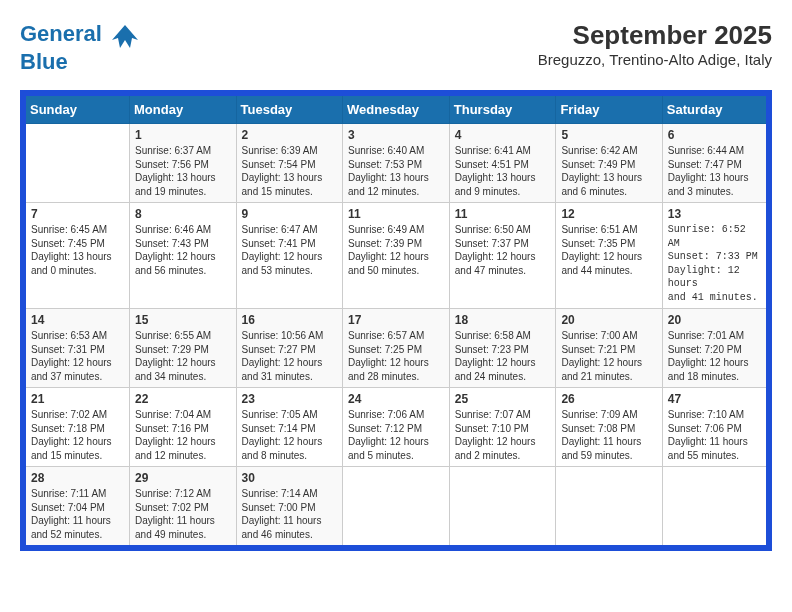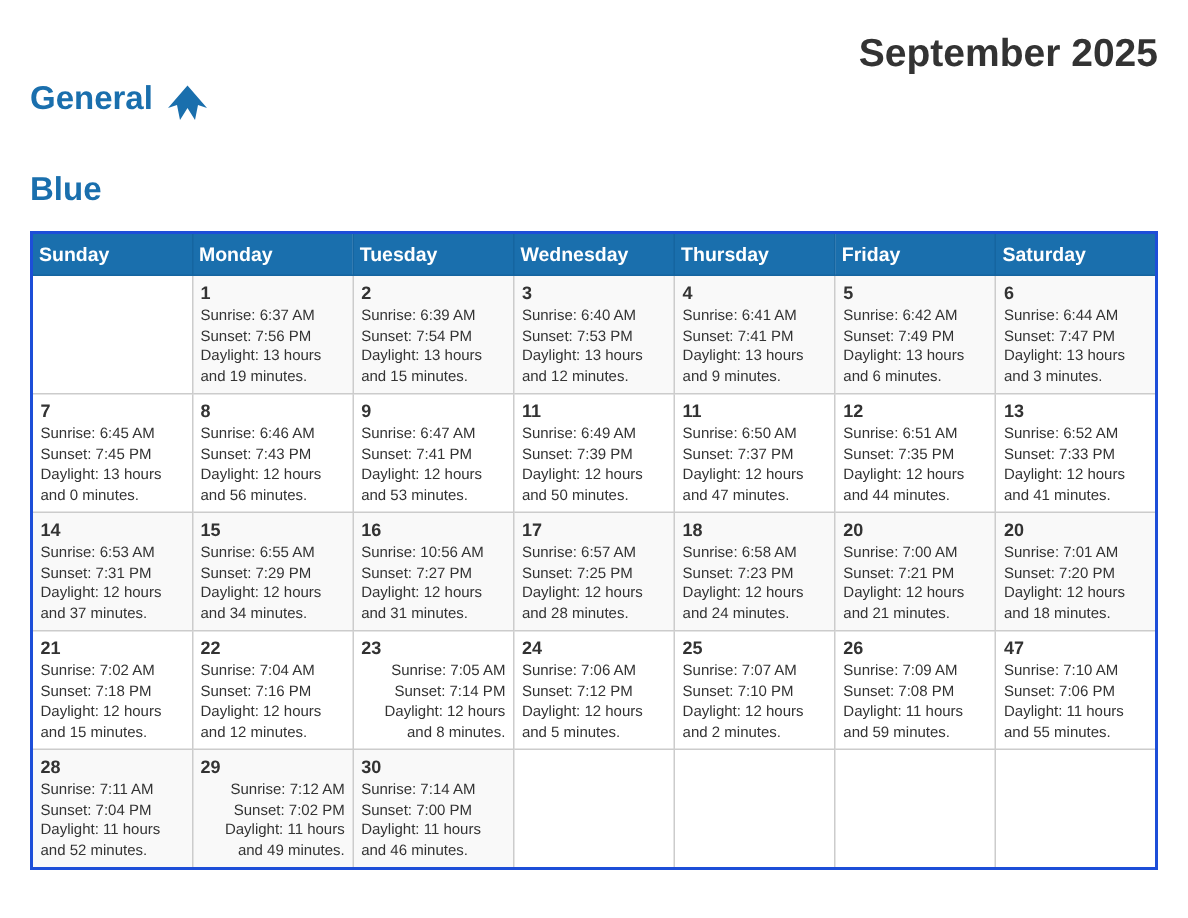--- a/index.html
+++ b/index.html
@@ -18,21 +18,20 @@
     }
     .logo {
       display: flex;
       align-items: center;
     }
     .logo-text {
       font-size: 22px;
       font-weight: bold;
       color: #333;
       line-height: 1.1;
-      margin-top: 32px;
     }
     .logo-text span {
       color: #1a6fad;
     }
     .logo-icon {
       width: 30px;
       height: 30px;
       margin-left: 2px;
     }
     .title-block {
@@ -43,21 +42,21 @@
       font-weight: bold;
       color: #333;
     }
     .location-title {
       font-size: 15px;
       color: #333;
     }
     table {
       width: 100%;
       border-collapse: collapse;
-      border: 2px solid #1d4ed8;
+      border: 6px solid #1d4ed8;
     }
     thead tr th {
       background-color: #1a6fad;
       color: white;
       font-size: 13px;
       font-weight: bold;
       padding: 6px 4px;
       text-align: left;
       border: 1px solid #1565a0;
     }
@@ -103,20 +102,21 @@
           <polygon points="15,5 28,20 22,18 20,28 15,20 10,28 8,18 2,20" fill="#1a6fad"></polygon>
         </svg>
       </div>
       <div class="logo-text">
         <span style="color:#1a6fad;">Blue</span>
       </div>
     </div>
   </div>
   <div class="title-block">
     <div class="month-title">September 2025</div>
+    <div class="location-title">Breguzzo, Trentino-Alto Adige, Italy</div>
   </div>
 </div>
 
 <table>
   <thead>
     <tr>
     <th>Sunday</th>
         <th>Monday</th>
         <th>Tuesday</th>
         <th>Wednesday</th>
@@ -145,21 +145,21 @@
         <td>
           <span class="day-number">3</span>
           <div class="cell-content" style="white-space: pre-line;">Sunrise: 6:40 AM
 Sunset: 7:53 PM
 Daylight: 13 hours
 and 12 minutes.</div>
         </td>
         <td>
           <span class="day-number">4</span>
           <div class="cell-content" style="white-space: pre-line;">Sunrise: 6:41 AM
-Sunset: 7:41 PM
+Sunset: 4:51 PM
 Daylight: 13 hours
 and 9 minutes.</div>
         </td>
         <td>
           <span class="day-number">5</span>
           <div class="cell-content" style="white-space: pre-line;">Sunrise: 6:42 AM
 Sunset: 7:49 PM
 Daylight: 13 hours
 and 6 minutes.</div>
         </td>
@@ -209,21 +209,21 @@
         </td>
         <td>
           <span class="day-number">12</span>
           <div class="cell-content" style="white-space: pre-line;">Sunrise: 6:51 AM
 Sunset: 7:35 PM
 Daylight: 12 hours
 and 44 minutes.</div>
         </td>
         <td>
           <span class="day-number">13</span>
-          <div class="cell-content" style="white-space: pre-line;">Sunrise: 6:52 AM
+          <div class="cell-content" style="white-space: pre-line; font-family: Liberation Mono, monospace;">Sunrise: 6:52 AM
 Sunset: 7:33 PM
 Daylight: 12 hours
 and 41 minutes.</div>
         </td>
       </tr>
       <tr>
         <td>
           <span class="day-number">14</span>
           <div class="cell-content" style="white-space: pre-line;">Sunrise: 6:53 AM
 Sunset: 7:31 PM
@@ -283,21 +283,21 @@
         </td>
         <td>
           <span class="day-number">22</span>
           <div class="cell-content" style="white-space: pre-line;">Sunrise: 7:04 AM
 Sunset: 7:16 PM
 Daylight: 12 hours
 and 12 minutes.</div>
         </td>
         <td>
           <span class="day-number">23</span>
-          <div class="cell-content" style="white-space: pre-line; text-align: right;">Sunrise: 7:05 AM
+          <div class="cell-content" style="white-space: pre-line;">Sunrise: 7:05 AM
 Sunset: 7:14 PM
 Daylight: 12 hours
 and 8 minutes.</div>
         </td>
         <td>
           <span class="day-number">24</span>
           <div class="cell-content" style="white-space: pre-line;">Sunrise: 7:06 AM
 Sunset: 7:12 PM
 Daylight: 12 hours
 and 5 minutes.</div>
@@ -327,21 +327,21 @@
       <tr>
         <td>
           <span class="day-number">28</span>
           <div class="cell-content" style="white-space: pre-line;">Sunrise: 7:11 AM
 Sunset: 7:04 PM
 Daylight: 11 hours
 and 52 minutes.</div>
         </td>
         <td>
           <span class="day-number">29</span>
-          <div class="cell-content" style="white-space: pre-line; text-align: right;">Sunrise: 7:12 AM
+          <div class="cell-content" style="white-space: pre-line;">Sunrise: 7:12 AM
 Sunset: 7:02 PM
 Daylight: 11 hours
 and 49 minutes.</div>
         </td>
         <td>
           <span class="day-number">30</span>
           <div class="cell-content" style="white-space: pre-line;">Sunrise: 7:14 AM
 Sunset: 7:00 PM
 Daylight: 11 hours
 and 46 minutes.</div>

